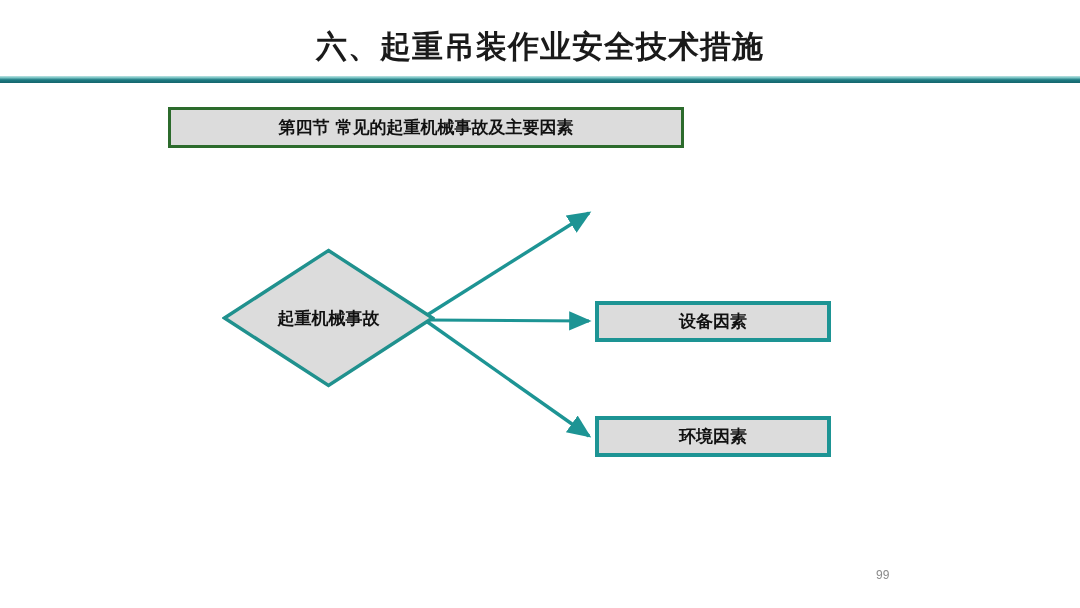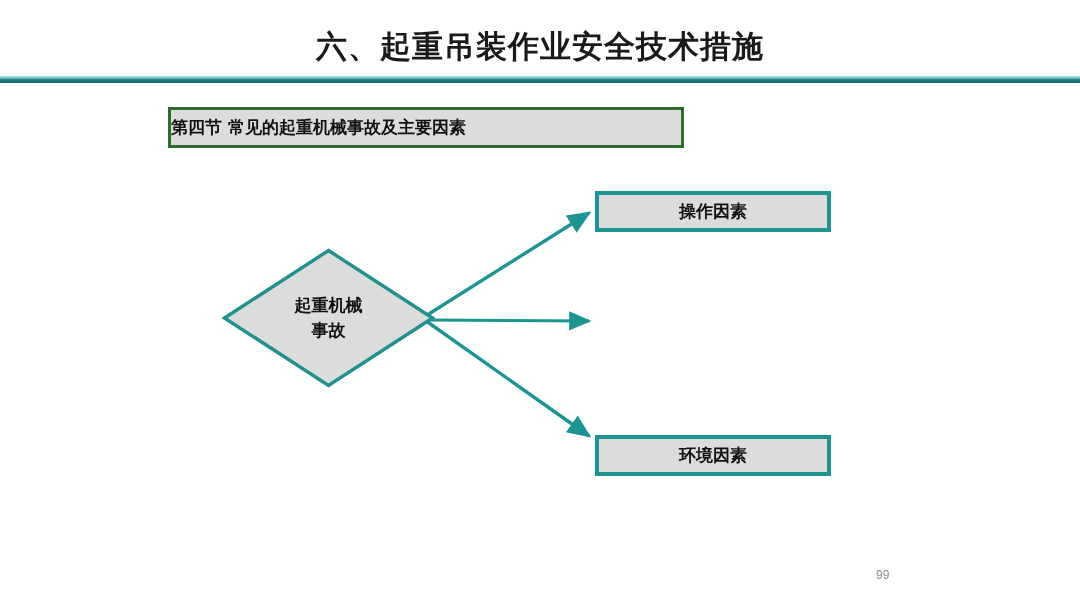--- a/index.html
+++ b/index.html
@@ -65,20 +65,21 @@
     position: absolute;
     left: 168px;
     top: 107px;
     width: 516px;
     height: 41px;
     box-sizing: border-box;
     background: #dcdcdc;
     border: 3px solid #2c6b2c;
     display: flex;
     align-items: center;
+    justify-content: center;
   }
   #section-banner-label {
     font-size: 17px;
     font-weight: 700;
     color: #111111;
     white-space: nowrap;
   }
 
   
   #diagram {
@@ -104,21 +105,21 @@
     width: 213px;
     height: 140px;
   }
   #node-diamond .diamond-label {
     position: absolute;
     left: 0;
     top: 0;
     width: 213px;
     height: 140px;
     display: flex;
-    flex-direction: column;
+    flex-direction: row;
     align-items: center;
     justify-content: center;
     font-size: 17px;
     font-weight: 700;
     color: #111111;
     line-height: 1.45;
     text-align: center;
   }
 
   
@@ -135,21 +136,21 @@
     justify-content: center;
   }
   .factor-box .factor-label {
     font-size: 17px;
     font-weight: 700;
     color: #111111;
     white-space: nowrap;
   }
   #factor-box-0 { top: 191px; }
   #factor-box-1 { top: 301px; }
-  #factor-box-2 { top: 416px; margin-top: 19px; }
+  #factor-box-2 { top: 416px; }
 
   
   #page-number {
     position: absolute;
     left: 876px;
     top: 568px;
     font-size: 12px;
     color: #8a8a8a;
     font-family: "Liberation Sans", sans-serif;
   }
@@ -185,24 +186,24 @@
   <div id="node-diamond">
     <svg class="diamond-shape" viewBox="0 0 213 140" xmlns="http://www.w3.org/2000/svg">
       <polygon points="106.5,2.5 210.5,70 106.5,137.5 2.5,70" fill="#dcdcdc" stroke="#20918e" stroke-width="3.4"></polygon>
     </svg>
     <div class="diamond-label">
       <span>起重机械</span>
       <span>事故</span>
     </div>
   </div>
 
-  <div class="factor-box" id="factor-box-0">
-    <span class="factor-label">操作因素</span>
-  </div>
-
+
+  <div class="factor-box" id="factor-box-1">
+    <span class="factor-label">设备因素</span>
+  </div>
 
   <div class="factor-box" id="factor-box-2">
     <span class="factor-label">环境因素</span>
   </div>
 
   <div id="page-number">99</div>
 
 </div>
 
 </body></html>

